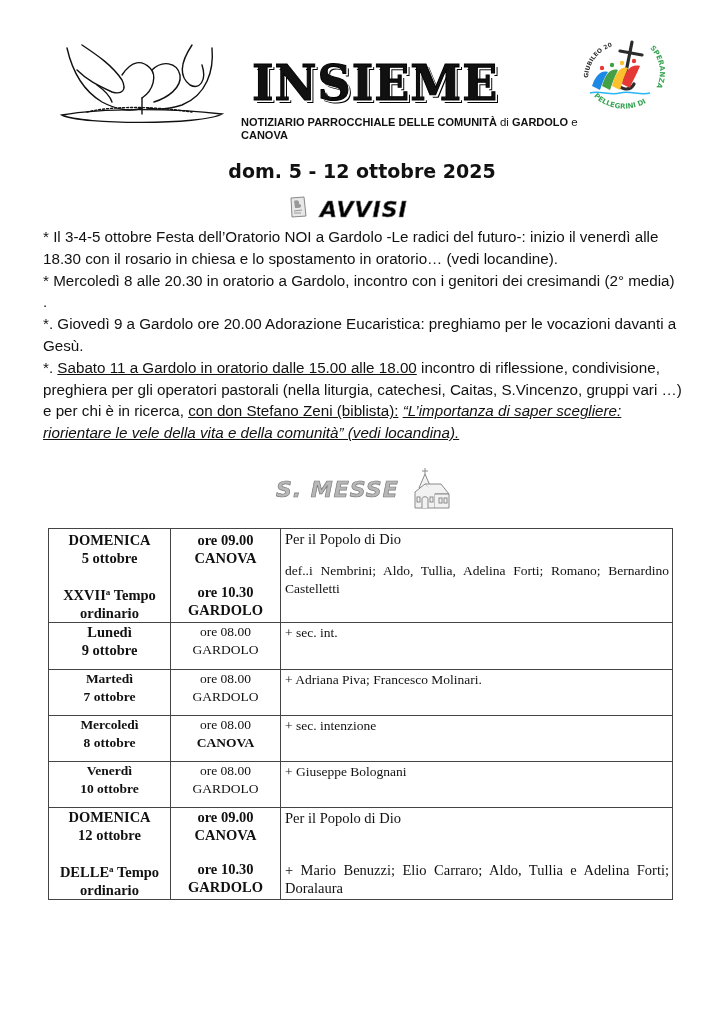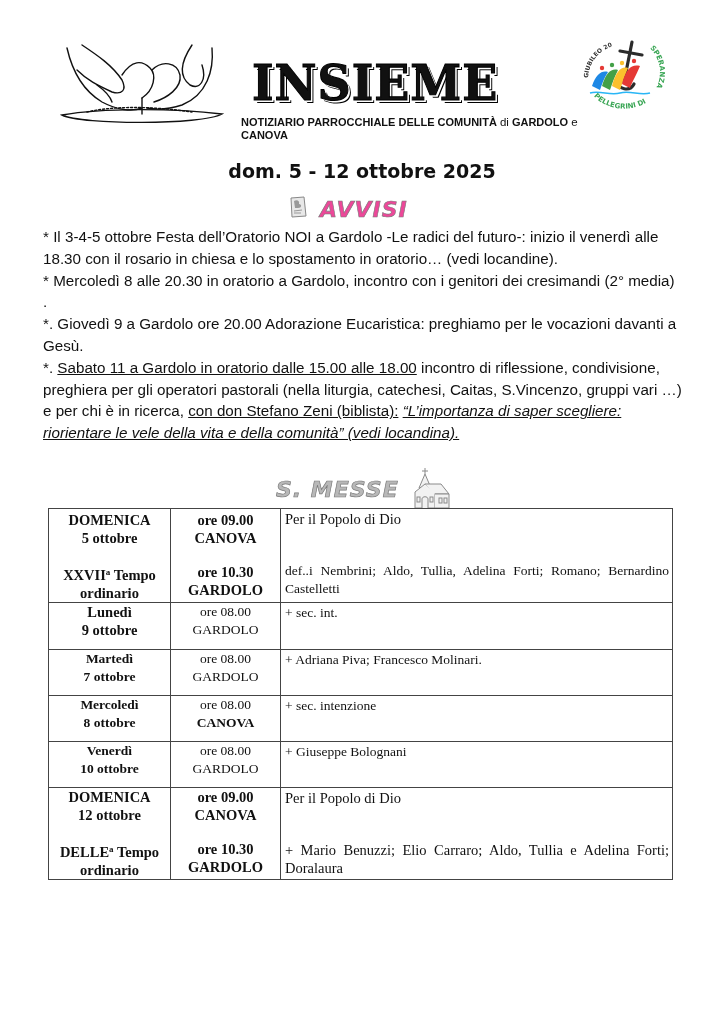--- a/index.html
+++ b/index.html
@@ -14,34 +14,34 @@
   .title span.shadow { text-shadow: 2px 2px 0 #fff, 3px 3px 0 #000; }
   .subtitle { left: 241px; top: 116px; width: 420px; font-family: "Liberation Sans", sans-serif;
               font-weight: bold; font-size: 11px; line-height: 13px; }
   .subtitle .light { font-weight: normal; font-size: 11.5px; }
   .jubilee { left: 580px; top: 38px; width: 90px; height: 78px; }
 
   .date { left: 0; top: 160px; width: 724px; text-align: center; font-family: "DejaVu Sans", sans-serif;
           font-weight: bold; font-size: 19px; }
   .avvisi { left: 288px; top: 195px; height: 28px; display: flex; align-items: center; gap: 10px; }
   .avvisi .label { font-family: "DejaVu Sans", sans-serif; font-style: italic; font-weight: bold;
-                   font-size: 22px; color: #ec4899; -webkit-text-stroke: 0.6px #7a7a7a; letter-spacing: 1px; }
+                   font-size: 22px; color: #000000; -webkit-text-stroke: 0.6px #7a7a7a; letter-spacing: 1px; }
 
   .notices { left: 43px; top: 226px; width: 640px; font-family: "Liberation Sans", sans-serif;
              font-size: 15.2px; line-height: 21.8px; }
   .notices p { margin: 0; }
   .u { text-decoration: underline; }
   .ui { text-decoration: underline; font-style: italic; }
 
   .messe { left: 276px; top: 468px; height: 44px; display: flex; align-items: center; gap: 12px; }
   .messe .label { font-family: "DejaVu Sans", sans-serif; font-style: italic; font-weight: bold;
                   font-size: 22px; color: #b8b8b8; -webkit-text-stroke: 0.7px #7a7a7a; letter-spacing: 1px; line-height: 26px; }
 
   
-  table.mass { position: absolute; left: 48px; top: 508px; width: 625px; border-collapse: collapse;
+  table.mass { position: absolute; left: 48px; top: 528px; width: 625px; border-collapse: collapse;
                font-family: "Liberation Serif", serif; font-size: 14.5px; table-layout: fixed; }
   table.mass td { border: 1.3px solid #444; vertical-align: top; padding: 0; }
   td.c1 { width: 121px; text-align: center; font-weight: bold; }
   td.c2 { width: 109px; text-align: center; }
   td.c3 { padding: 1px 3px 0 4px !important; line-height: 18px; }
   .cell-line { line-height: 18px; }
   .b { font-weight: bold; }
   .small { font-size: 13.5px; }
   .just { text-align: justify; text-align-last: left; }
   sup { font-size: 9px; vertical-align: 5px; }
@@ -159,21 +159,21 @@
       <div class="cell-line">ordinario</div>
     </td>
     <td class="c2 b">
       <div class="cell-line" style="padding-top:2px;">ore 09.00</div>
       <div class="cell-line">CANOVA</div>
       <div class="cell-line" style="margin-top:16px;">ore 10.30</div>
       <div class="cell-line">GARDOLO</div>
     </td>
     <td class="c3">
       <div class="cell-line">Per il Popolo di Dio</div>
-      <div class="cell-line small just" style="margin-top:34px;">def..i Nembrini; Aldo, Tullia, Adelina Forti; Romano; Bernardino Castelletti</div>
+      <div class="cell-line small just" style="margin-top:14px;">def..i Nembrini; Aldo, Tullia, Adelina Forti; Romano; Bernardino Castelletti</div>
     </td>
   </tr>
 
   <tr style="height:47px;">
     <td class="c1">
       <div class="cell-line">Lunedì</div>
       <div class="cell-line">9 ottobre</div>
     </td>
     <td class="c2">
       <div class="cell-line small">ore 08.00</div>

